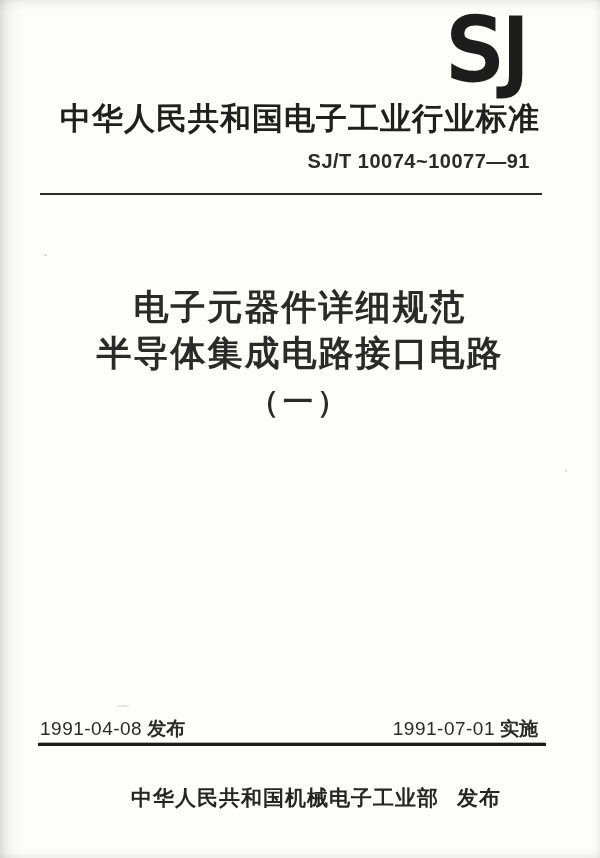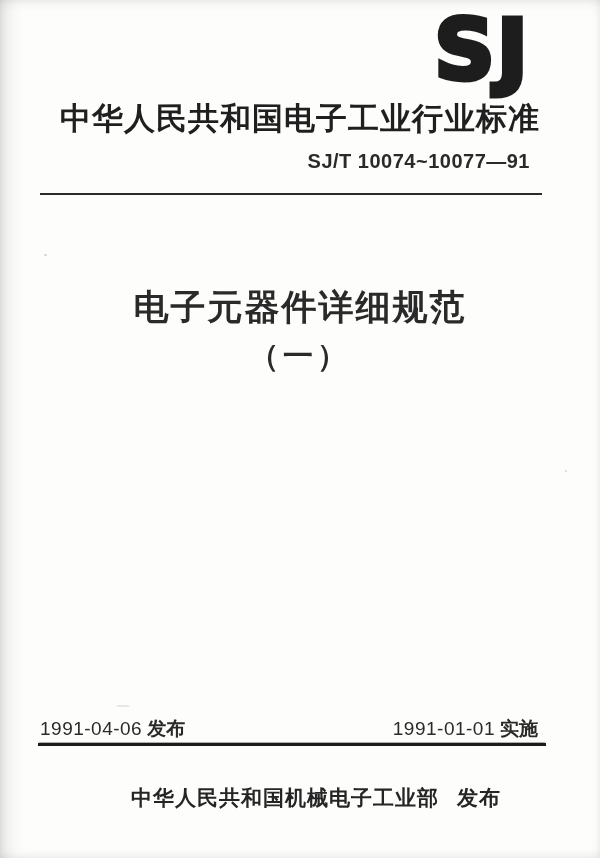--- a/index.html
+++ b/index.html
@@ -21,21 +21,21 @@
       inset -6px 0 14px -10px rgba(60,60,60,0.18),
       inset 0 8px 16px -12px rgba(60,60,60,0.20),
       inset 0 -6px 14px -10px rgba(60,60,60,0.15);
   }
   
   .sj-logo {
     position: absolute;
     top: 8px;
     right: 70px;
     font-family: "DejaVu Sans", sans-serif;
-    font-weight: 700;
+    font-weight: 400;
     font-size: 84px;
     line-height: 84px;
     letter-spacing: 2px;
     color: #1d1d1d;
     -webkit-text-stroke: 5px #1d1d1d;
     text-stroke: 5px #1d1d1d;
   }
   
   .std-header-title {
     position: absolute;
@@ -144,29 +144,30 @@
   <div class="sj-logo">SJ</div>
 
   <div class="std-header-title">中华人民共和国电子工业行业标准</div>
 
   <div class="std-number">SJ/T 10074~10077—91</div>
 
   <div class="rule-top"></div>
 
   <div class="doc-title">
     <div class="line1">电子元器件详细规范</div>
+    <div class="line2">半导体集成电路接口电路</div>
     <div class="line3">（一）</div>
   </div>
 
   <div class="date-row">
     <div>
-      <span class="date-num">1991-04-06</span><span class="date-label">发布</span>
+      <span class="date-num">1991-04-08</span><span class="date-label">发布</span>
     </div>
     <div>
-      <span class="date-num">1991-01-01</span><span class="date-label">实施</span>
+      <span class="date-num">1991-07-01</span><span class="date-label">实施</span>
     </div>
   </div>
 
   <div class="rule-bottom"></div>
 
   <div class="publisher-row">
     <span>中华人民共和国机械电子工业部</span><span class="publish-action">发布</span>
   </div>
 
   <div class="speck s1"></div>

